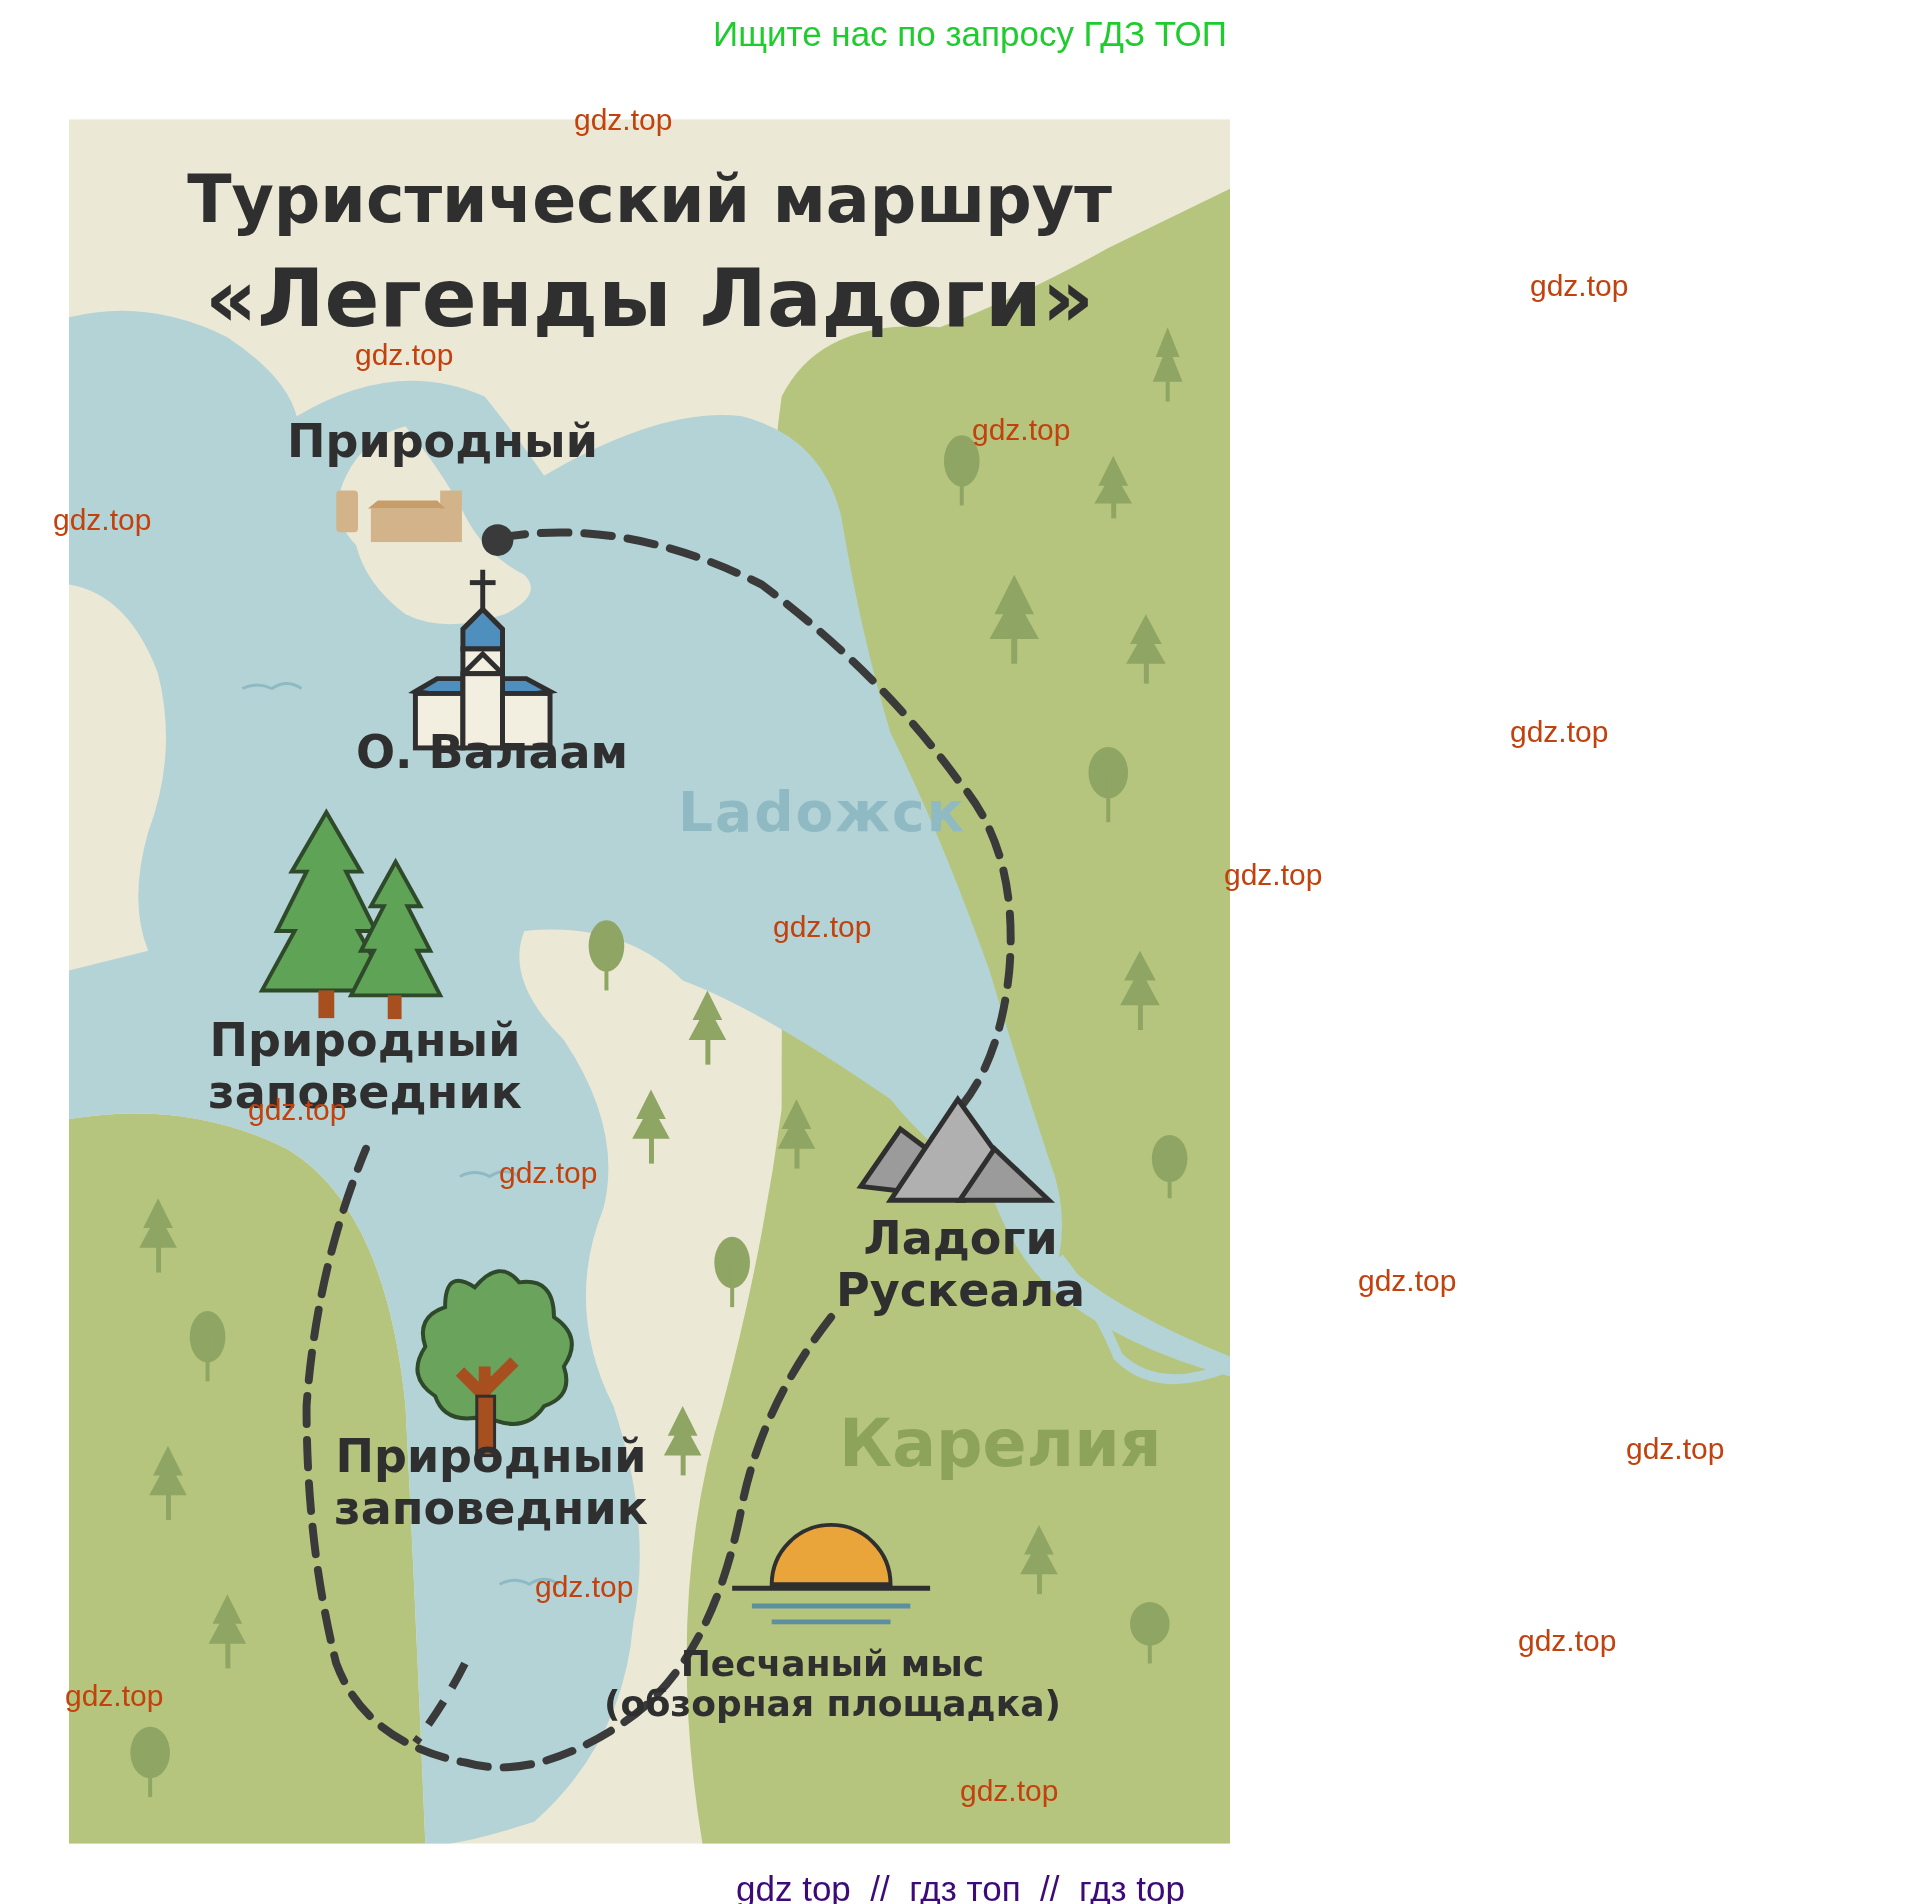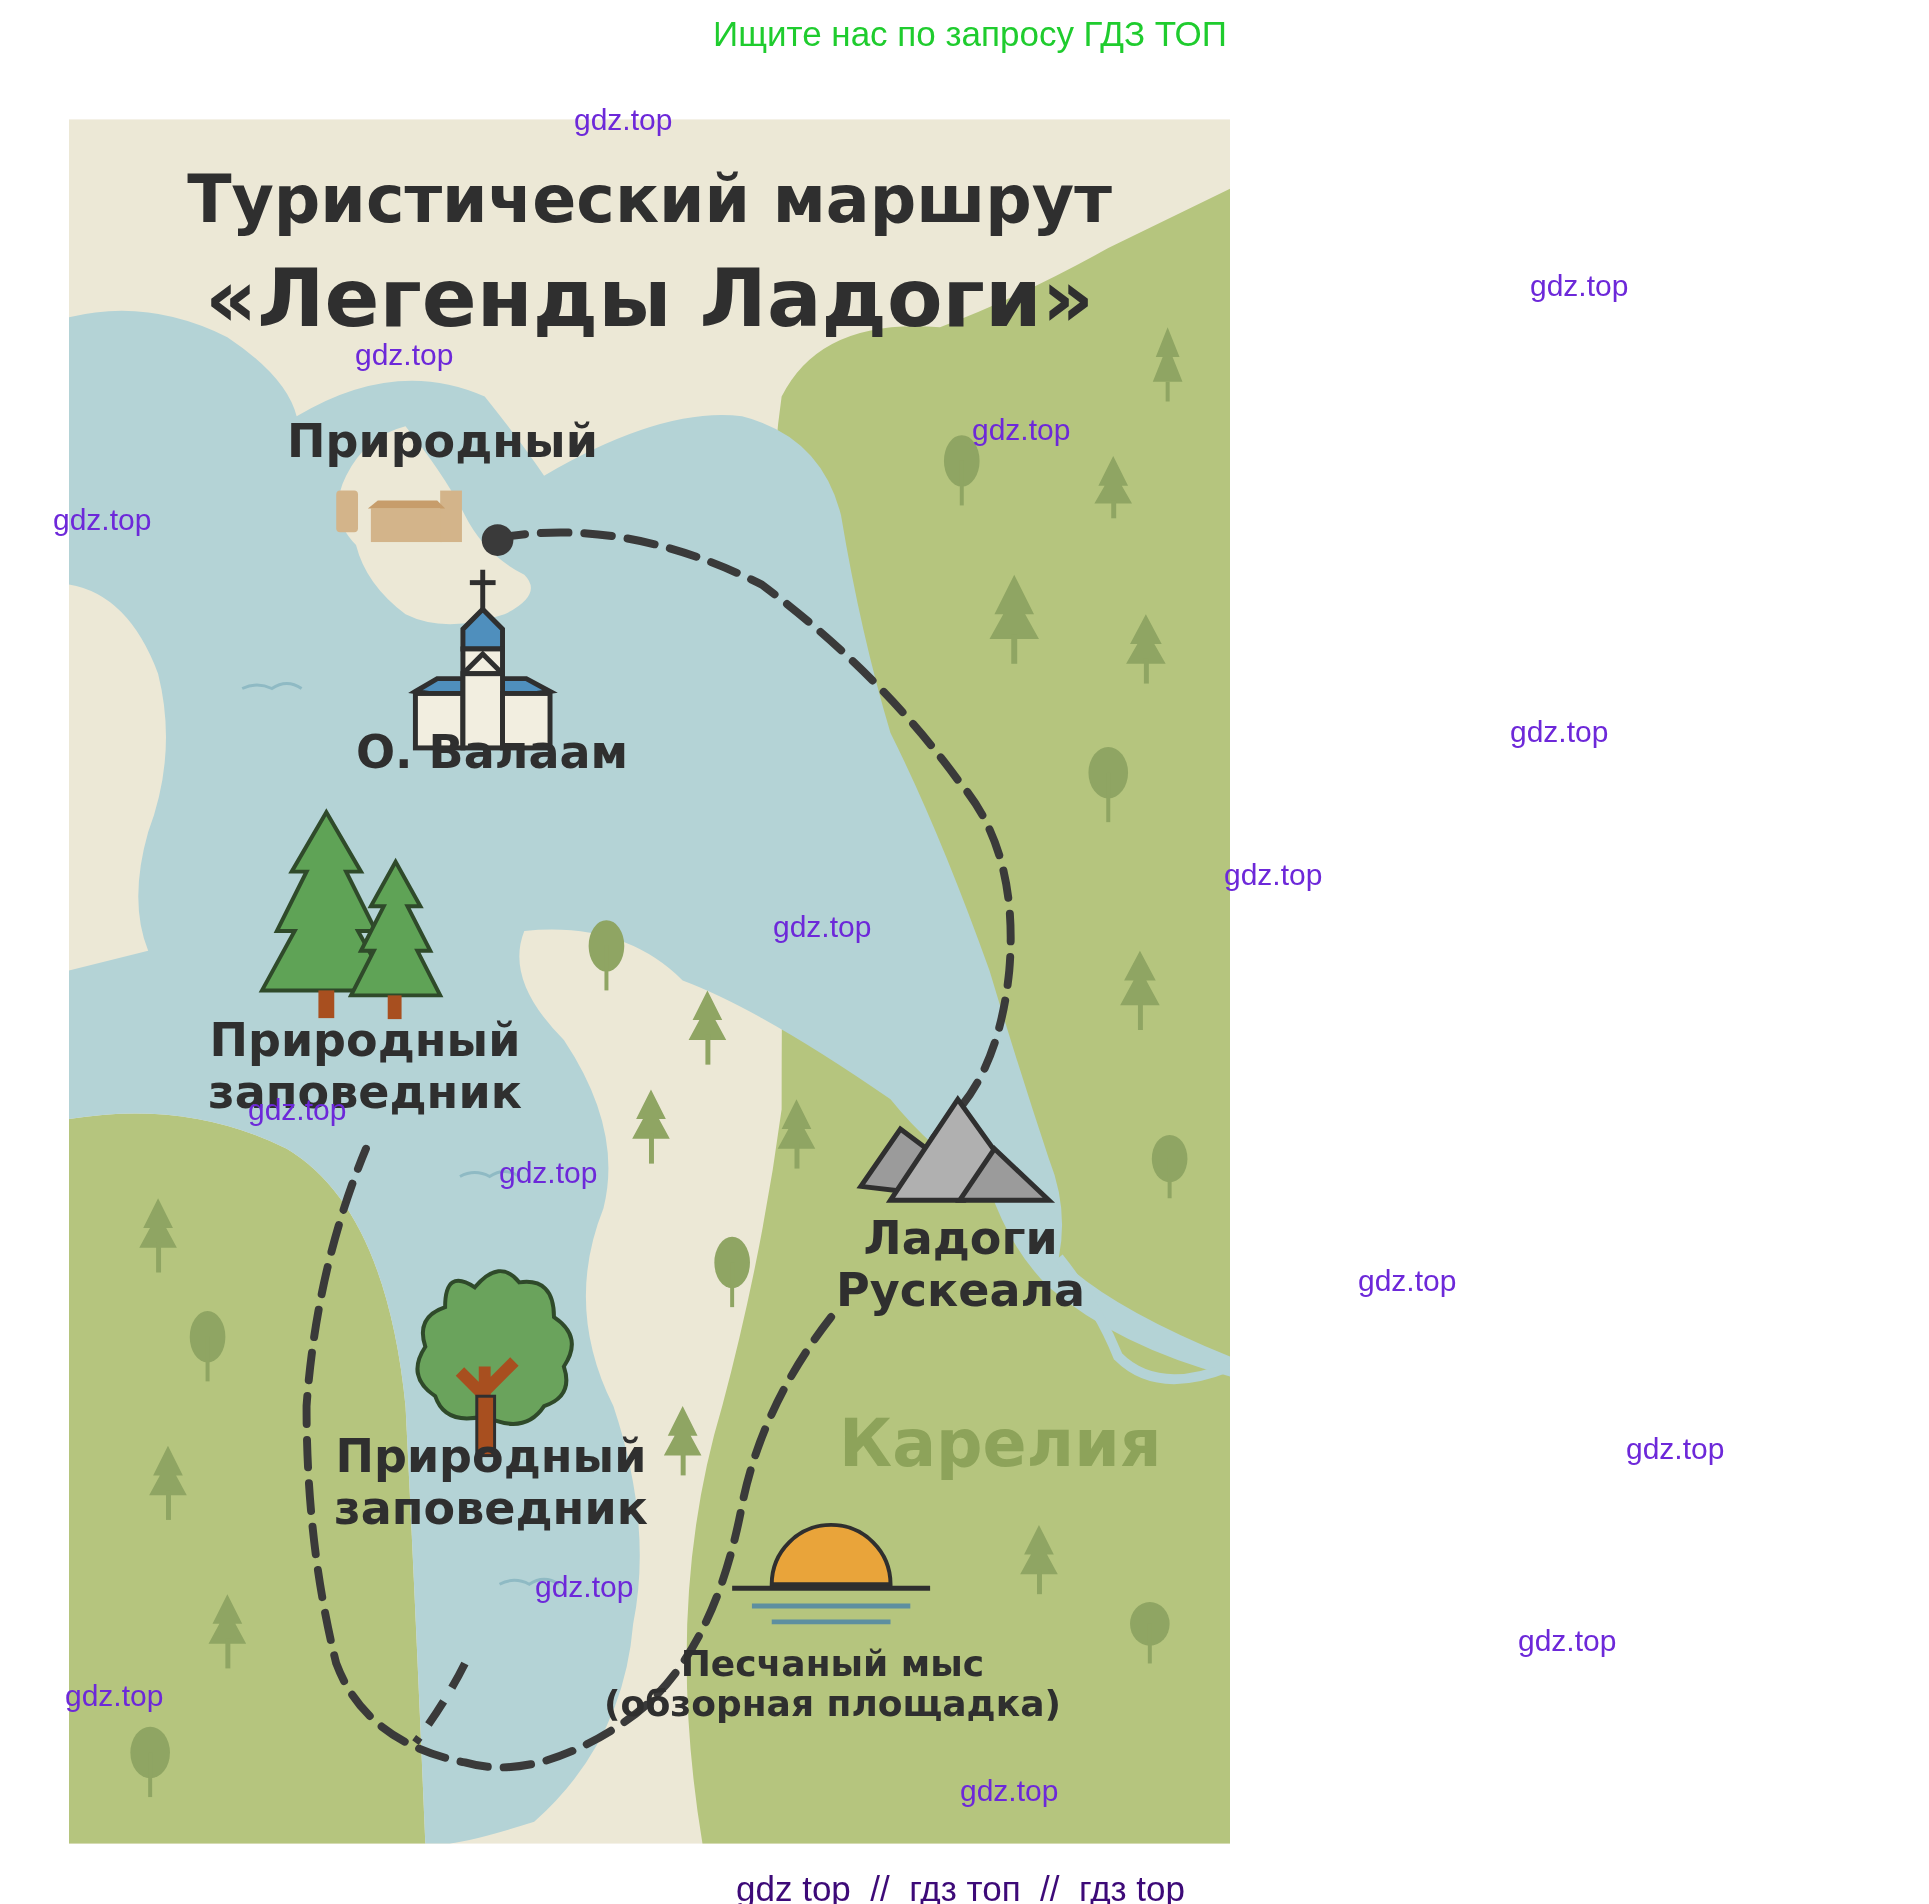--- a/index.html
+++ b/index.html
@@ -8,21 +8,21 @@
   .top-banner { position:absolute; top:14px; left:713px; font-family:"Liberation Sans", sans-serif;
                 font-size:35px; color:#1fcc2e; white-space:nowrap; }
   .footer-links { position:absolute; top:1869px; left:736px; font-family:"Liberation Sans", sans-serif;
                   font-size:35px; color:#3d0a78; white-space:pre; }
   .map { position:absolute; left:69px; top:119px; width:1161px; height:1725px; overflow:hidden; }
   .map svg.bg { position:absolute; left:0; top:0; }
   .lbl { position:absolute; color:#2f2f2f; font-weight:bold; white-space:nowrap; text-align:center;
          font-family:"DejaVu Sans", sans-serif; line-height:1.12; }
   .title1 { left:0; width:1161px; top:45px; font-size:65px; }
   .title2 { left:0; width:1161px; top:134px; font-size:81px; }
-  .wm { position:absolute; font-family:"Liberation Sans", sans-serif; font-size:30px; color:#6d28d9;
+  .wm { position:absolute; font-family:"Liberation Sans", sans-serif; font-size:30px; color:#c2410c;
         white-space:nowrap; z-index:5; }
   .lake-label { position:absolute; left:609px; top:661px; font-size:55px; color:#8fbac4;
                 font-weight:bold; letter-spacing:2px; }
   .region-label { position:absolute; left:770px; top:1287px; font-size:65px; color:#8da35a; font-weight:bold; }
 </style>
 </head>
 <body>
 
 <div class="top-banner">Ищите нас по запросу ГДЗ ТОП</div>
 
@@ -161,20 +161,21 @@
   </div>
   <div class="lbl" style="left:265px; top:1312px; font-size:46px;">
     <div>Природный</div>
     <div>заповедник</div>
   </div>
   <div class="lbl" style="left:535px; top:1525px; font-size:36px;">
     <div>Песчаный мыс</div>
     <div>(обзорная площадка)</div>
   </div>
 
+  <div class="lake-label">Ladожск</div>
   <div class="region-label">Карелия</div>
 </div>
 
 <div>
   <div class="wm" style="left:574px;top:103px">gdz.top</div>
   <div class="wm" style="left:1530px;top:269px">gdz.top</div>
   <div class="wm" style="left:355px;top:338px">gdz.top</div>
   <div class="wm" style="left:972px;top:413px">gdz.top</div>
   <div class="wm" style="left:53px;top:503px">gdz.top</div>
   <div class="wm" style="left:1510px;top:715px">gdz.top</div>

